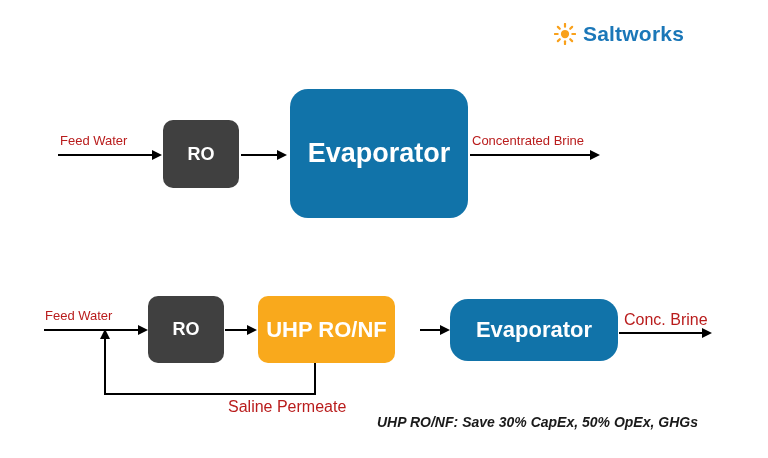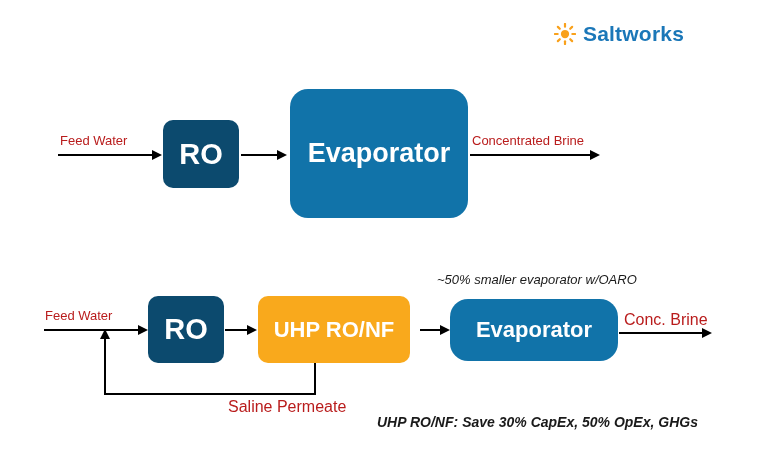--- a/index.html
+++ b/index.html
@@ -23,28 +23,28 @@
   
   .box {
     position: absolute;
     display: flex;
     align-items: center;
     justify-content: center;
     color: #ffffff;
     font-weight: bold;
     text-align: center;
   }
-  .box.ro   { background: #0c4a6e; border-radius: 10px; font-size: 29px; }
+  .box.ro   { background: #404040; border-radius: 10px; font-size: 18px; }
   .box.evap { background: #1173A9; border-radius: 18px; }
   .box.uhp  { background: #F9A91C; border-radius: 10px; font-size: 22px; }
 
   .ro-top    { left: 163px; top: 120px; width: 76px;  height: 68px; }
   .evap-top  { left: 290px; top: 89px;  width: 178px; height: 129px; font-size: 27px; }
   .ro-bot    { left: 148px; top: 296px; width: 76px;  height: 67px; }
-  .uhp-bot   { left: 258px; top: 296px; width: 152px; height: 67px; }
+  .uhp-bot   { left: 258px; top: 296px; width: 137px; height: 67px; }
   .evap-bot  { left: 450px; top: 299px; width: 168px; height: 62px; font-size: 22px; border-radius: 10px; }
 
   
   .hline { position: absolute; height: 2px; background: #000; }
   .vline { position: absolute; width: 2px; background: #000; }
   .ah-right {
     position: absolute; width: 0; height: 0;
     border-top: 5px solid transparent;
     border-bottom: 5px solid transparent;
     border-left: 10px solid #000;
@@ -100,21 +100,20 @@
 
   <div class="hline" style="left:241px; top:154px; width:38px;"></div>
   <div class="ah-right" style="left:277px; top:150px;"></div>
 
   <div class="box evap evap-top">Evaporator</div>
 
   <div class="label" style="left:472px; top:133px;">Concentrated Brine</div>
   <div class="hline" style="left:470px; top:154px; width:122px;"></div>
   <div class="ah-right" style="left:590px; top:150px;"></div>
 
-  <div class="annotation">~50% smaller evaporator w/OARO</div>
 
   <div class="label" style="left:45px; top:308px;">Feed Water</div>
   <div class="hline" style="left:44px; top:329px; width:96px;"></div>
   <div class="ah-right" style="left:138px; top:325px;"></div>
 
   <div class="box ro ro-bot">RO</div>
 
   <div class="hline" style="left:225px; top:329px; width:24px;"></div>
   <div class="ah-right" style="left:247px; top:325px;"></div>
 

